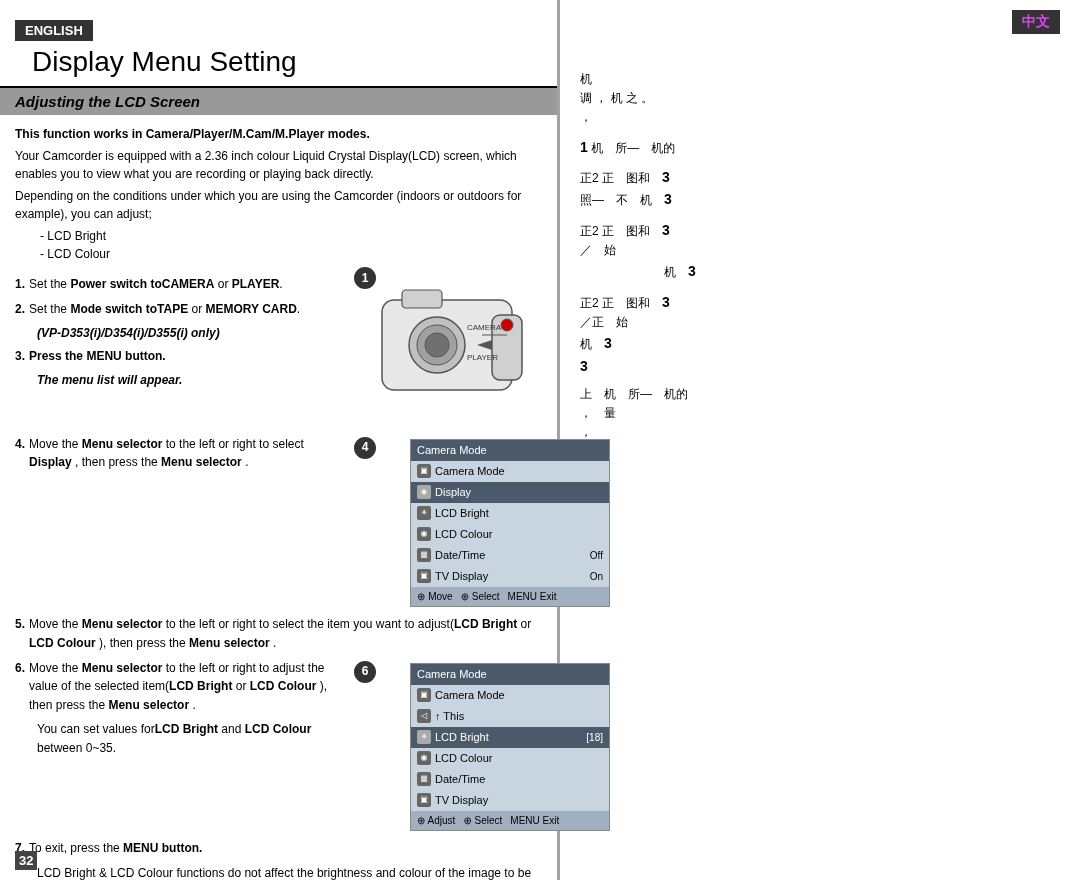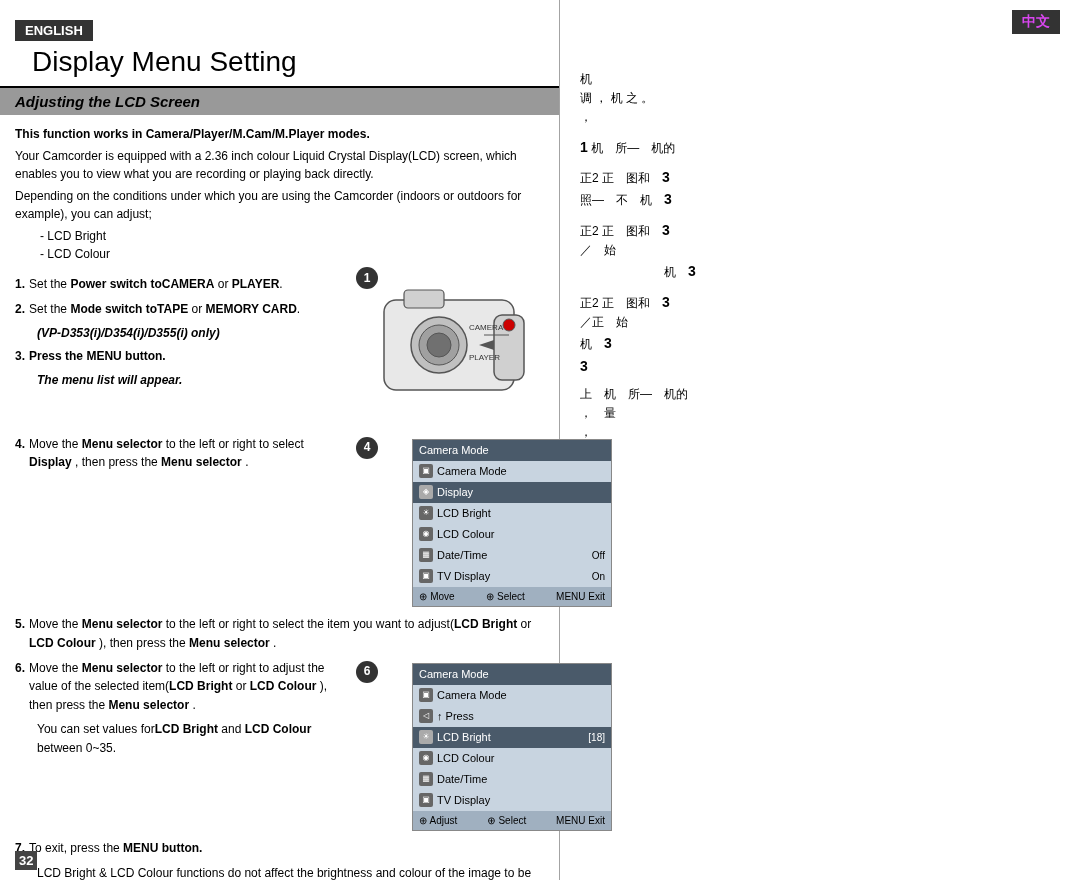--- a/index.html
+++ b/index.html
@@ -17,21 +17,21 @@
     
     .page-container {
       display: flex;
       width: 1080px;
       height: 880px;
     }
 
     .left-column {
       width: 560px;
       height: 100%;
-      border-right: 1px solid #a3a3a3;
+      border-right: 3px solid #a3a3a3;
       padding: 0;
       position: relative;
     }
 
     .right-column {
       width: 520px;
       height: 100%;
       padding: 10px 20px;
       position: relative;
       font-size: 13px;
@@ -177,21 +177,20 @@
     }
     .menu-row-label { flex: 1; }
     .menu-row-value { font-size: 10px; }
     .menu-footer {
       background: #a0b0c0;
       display: flex;
       gap: 8px;
       padding: 2px 6px;
       font-size: 10px;
       color: #000;
-      justify-content: space-between;
     }
     .menu-footer span { display: flex; align-items: center; gap: 2px; }
 
     
     .zh-section {
       margin-bottom: 8px;
       font-size: 12px;
       line-height: 1.6;
     }
     .zh-num {
@@ -353,21 +352,21 @@
           <span class="step-circle" style="top:2px; left:2px;">6</span>
           <div style="margin-left:28px; margin-top:2px;">
             <div class="menu-box">
               <div class="menu-box-header">Camera Mode</div>
               <div class="menu-row">
                 <div class="menu-icon">▣</div>
                 <span class="menu-row-label">Camera Mode</span>
               </div>
               <div class="menu-row">
                 <div class="menu-icon">◁</div>
-                <span class="menu-row-label">↑ Press</span>
+                <span class="menu-row-label">↑ This</span>
               </div>
               <div class="menu-row selected">
                 <div class="menu-icon" style="background:#aaa;">☀</div>
                 <span class="menu-row-label">LCD Bright</span>
                 <span class="menu-row-value">[18]</span>
               </div>
               <div class="menu-row">
                 <div class="menu-icon">◉</div>
                 <span class="menu-row-label">LCD Colour</span>
               </div>

